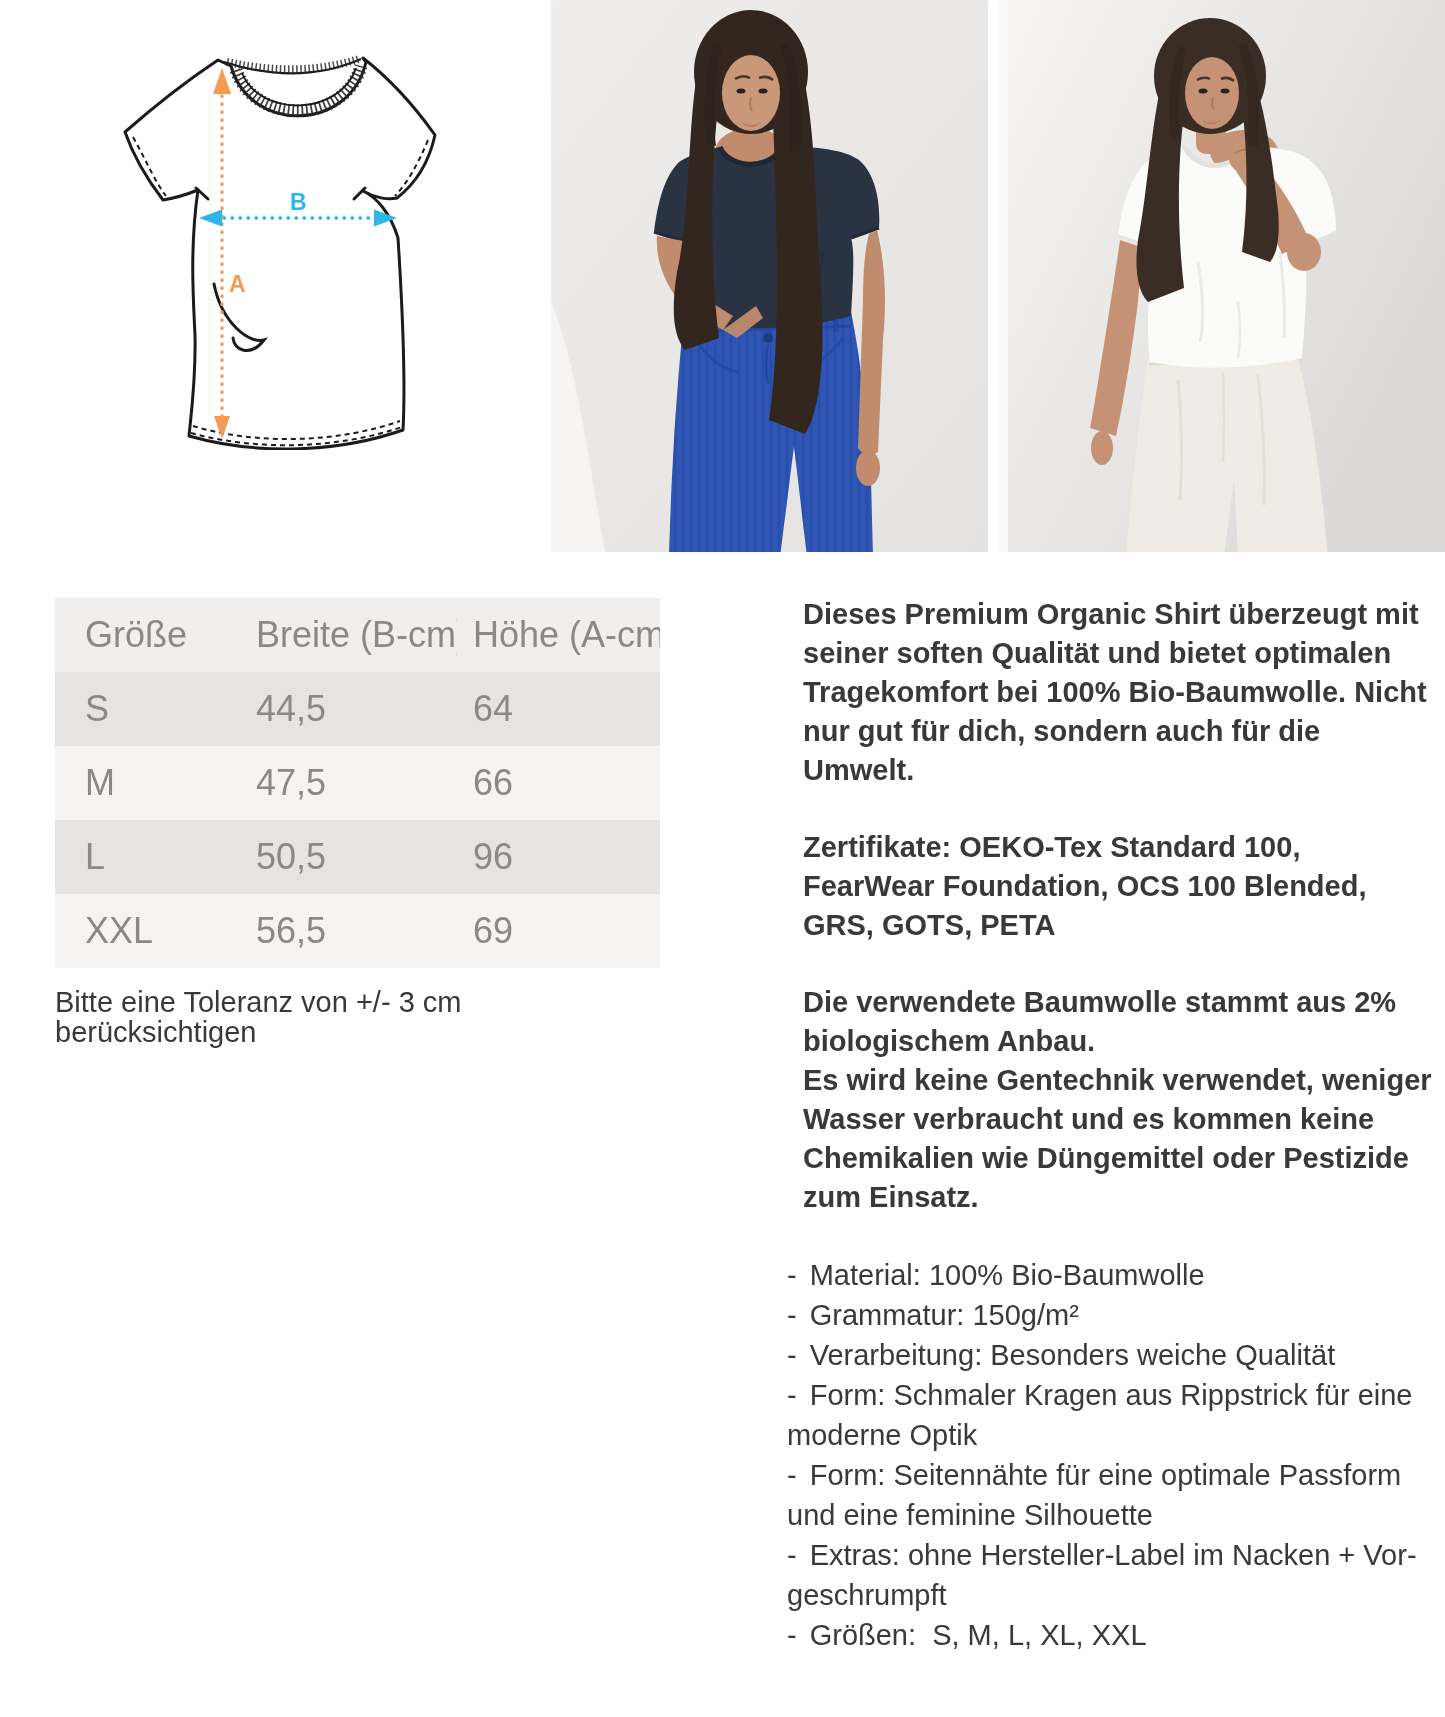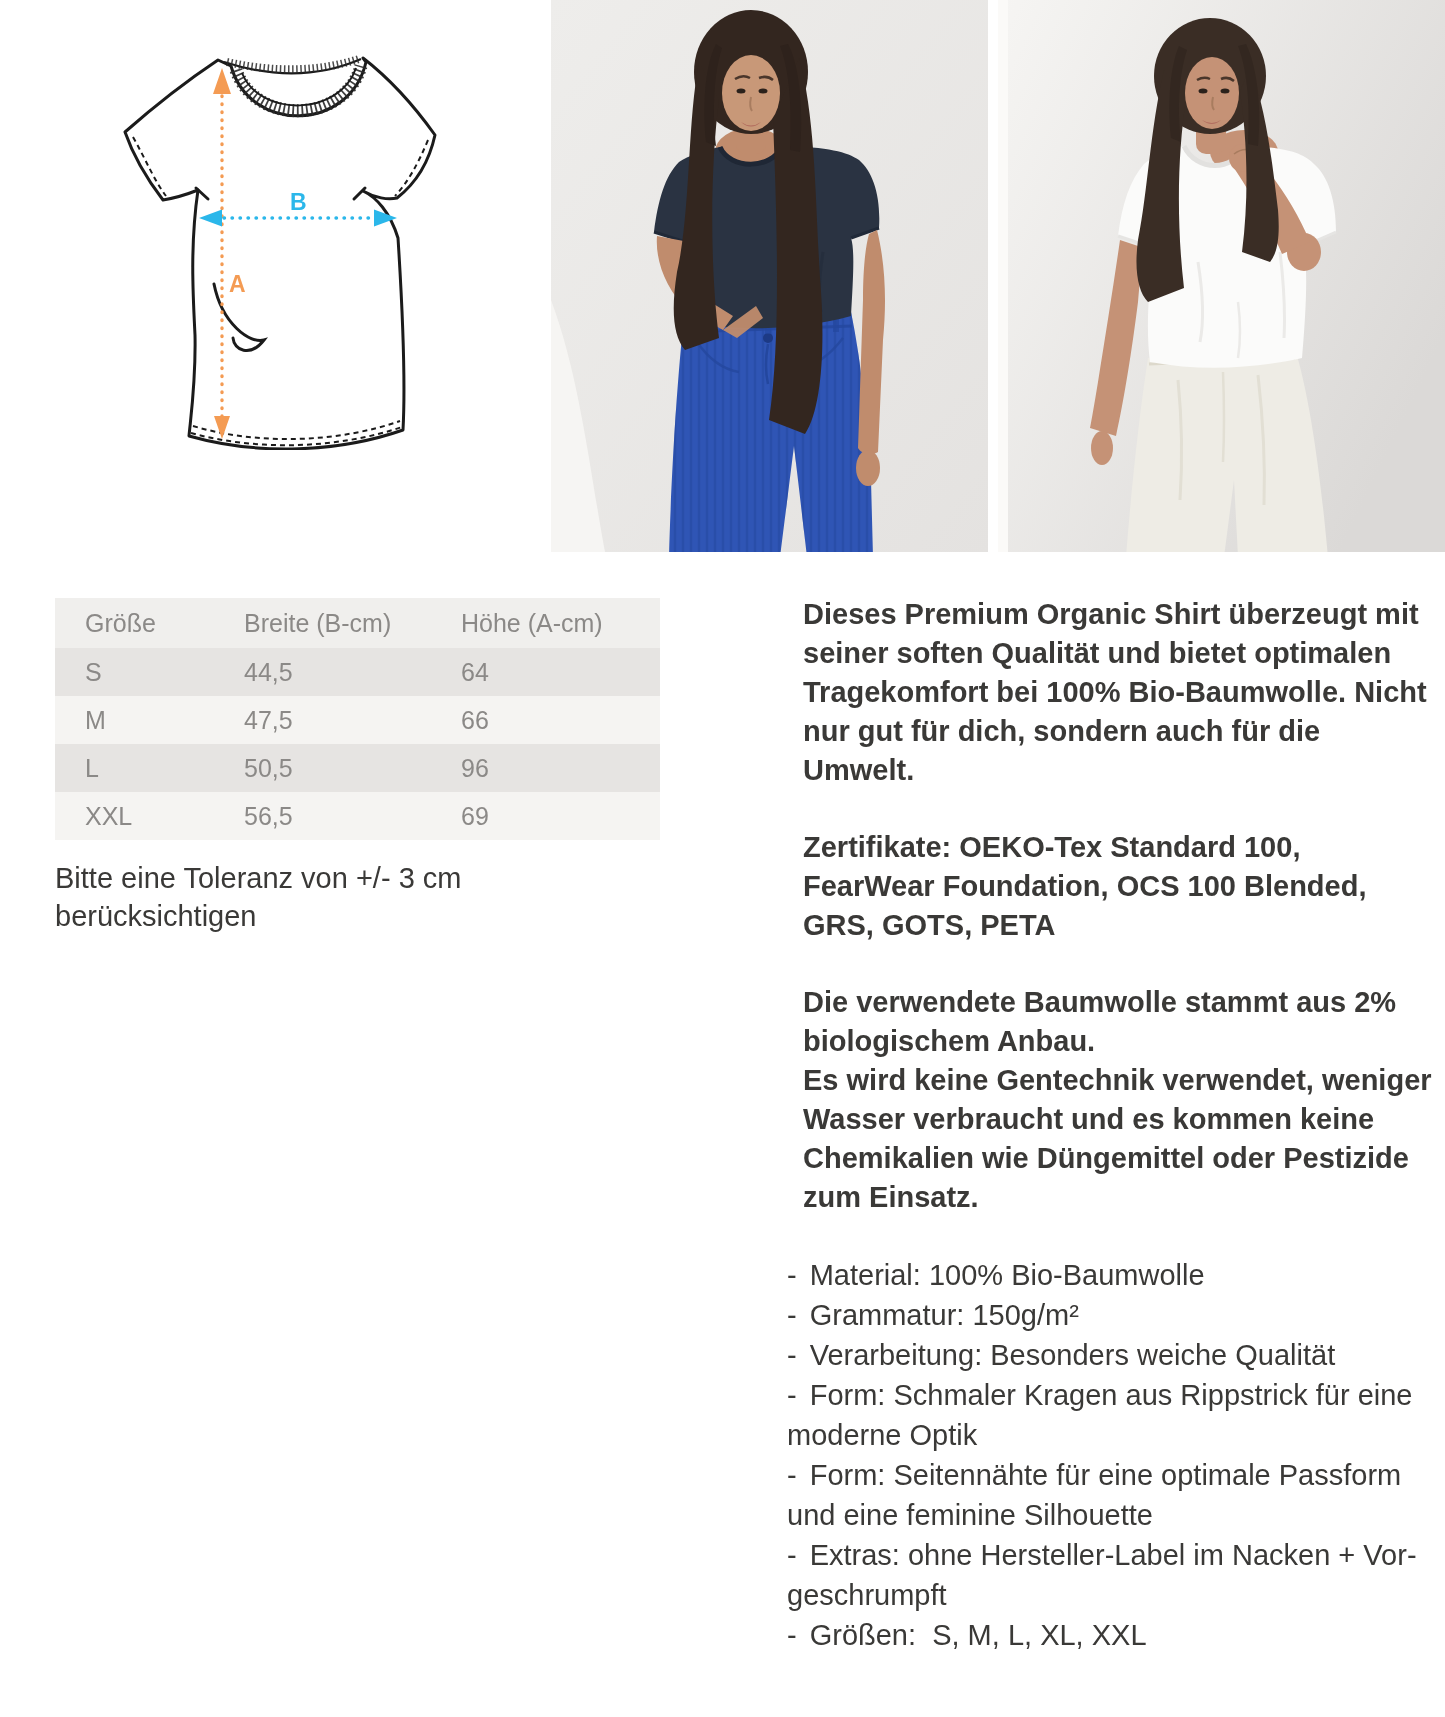--- a/index.html
+++ b/index.html
@@ -11,28 +11,28 @@
   .photo{position:absolute;top:0;height:557px;margin:0;padding:0;display:block;}
   .photo-navy{left:551px;width:437px;}
   .photo-white{left:998px;width:447px;}
   .photo svg{display:block;width:100%;height:100%;}
 
   
   .left-col{position:absolute;left:55px;top:598px;width:605px;}
   table.size-table{border-collapse:collapse;width:605px;table-layout:fixed;}
   table.size-table col.c1{width:185px;} table.size-table col.c2{width:217px;} table.size-table col.c3{width:203px;}
   table.size-table th,table.size-table td{
-      font-size:25px;font-weight:400;color:#8b8987;text-align:left;
-      padding:4px;vertical-align:middle;white-space:nowrap;overflow:hidden;}
+      font-size:36px;font-weight:400;color:#8b8987;text-align:left;
+      padding:16px;vertical-align:middle;white-space:nowrap;overflow:hidden;}
   table.size-table th:first-child,table.size-table td:first-child{padding-left:30px;}
   table.size-table thead tr{height:50px;background:#f0efed;}
   table.size-table tbody tr{height:48px;}
   table.size-table tbody tr:nth-child(odd){background:#e6e4e2;}
   table.size-table tbody tr:nth-child(even){background:#f5f4f2;}
-  .tolerance-note{margin:19px 0 0 0;font-size:29px;line-height:38px;color:#3a3937;}
+  .tolerance-note{margin:19px 0 0 0;font-size:29px;line-height:30px;color:#3a3937;}
 
   
   .right-col{position:absolute;left:787px;top:595px;width:650px;
              font-size:29px;line-height:39px;color:#3a3937;}
   .right-col p{margin:0 0 38px 16px;white-space:pre-line;hyphens:manual;font-weight:bold;}
   .bullets{line-height:40px;}
   .bullet{margin:0;}
   .bullet .dash{margin-right:13px;}
 </style>
 </head>

